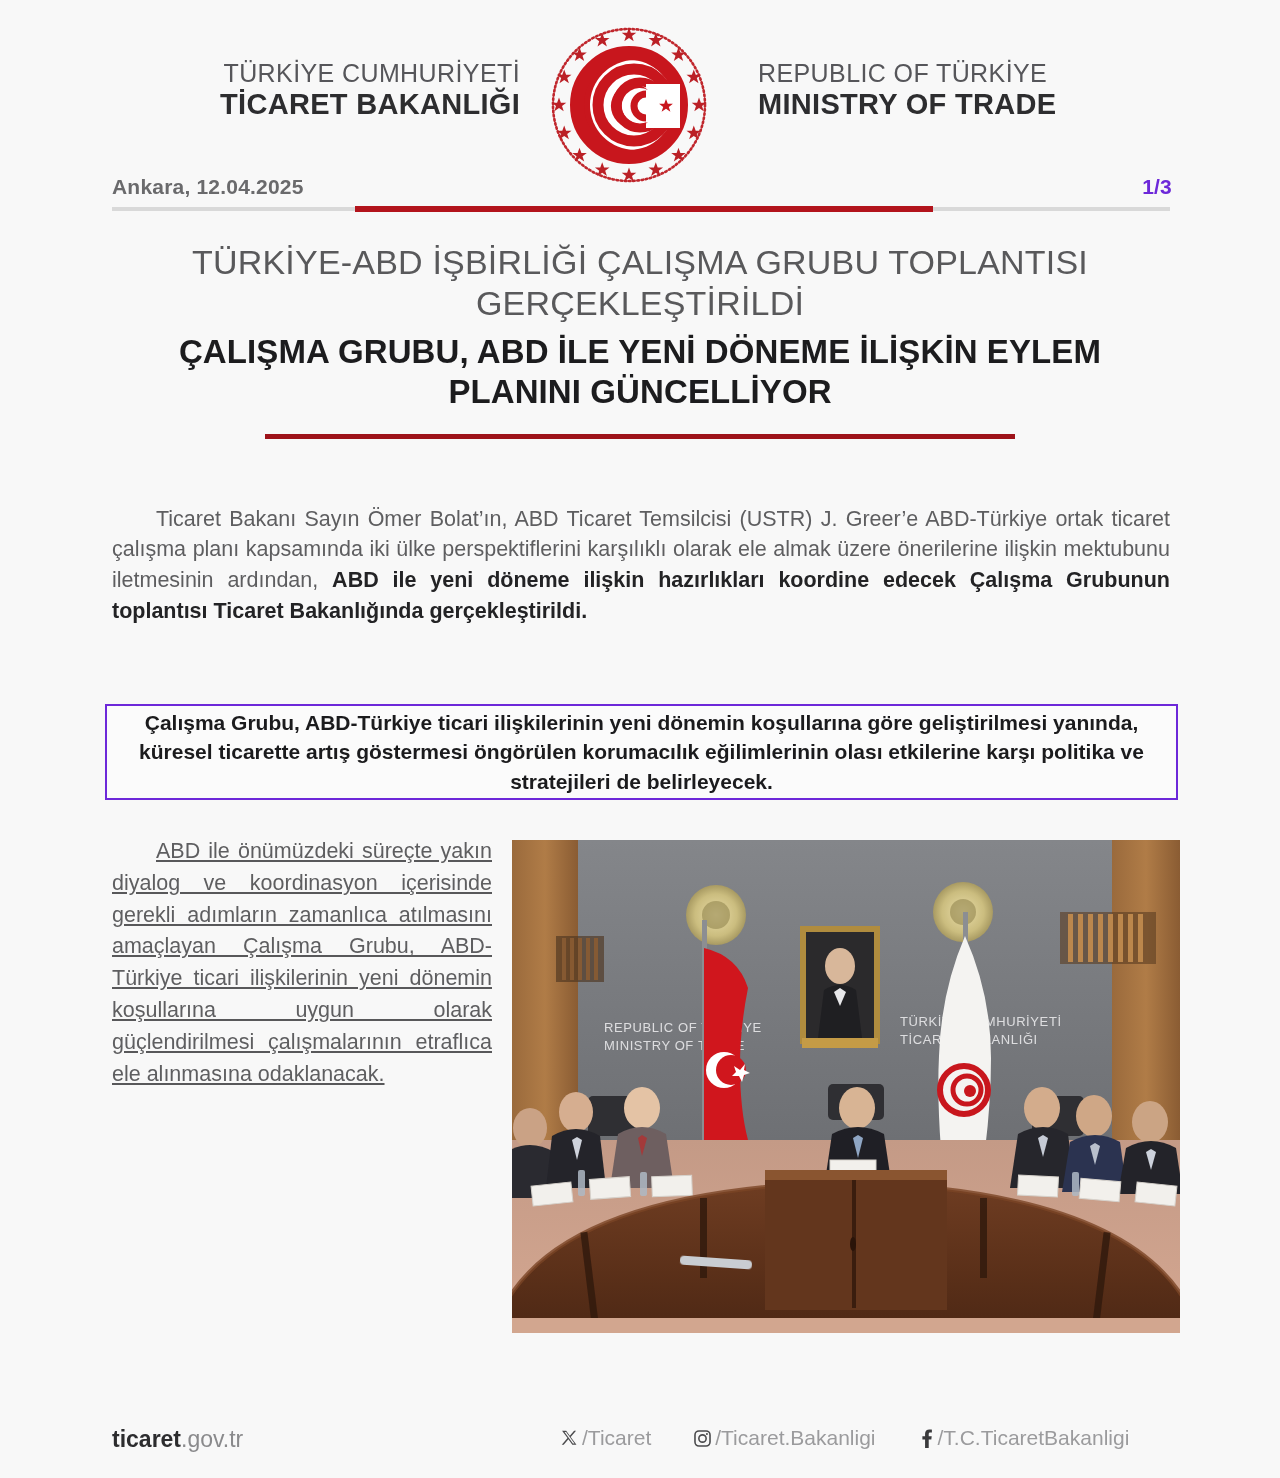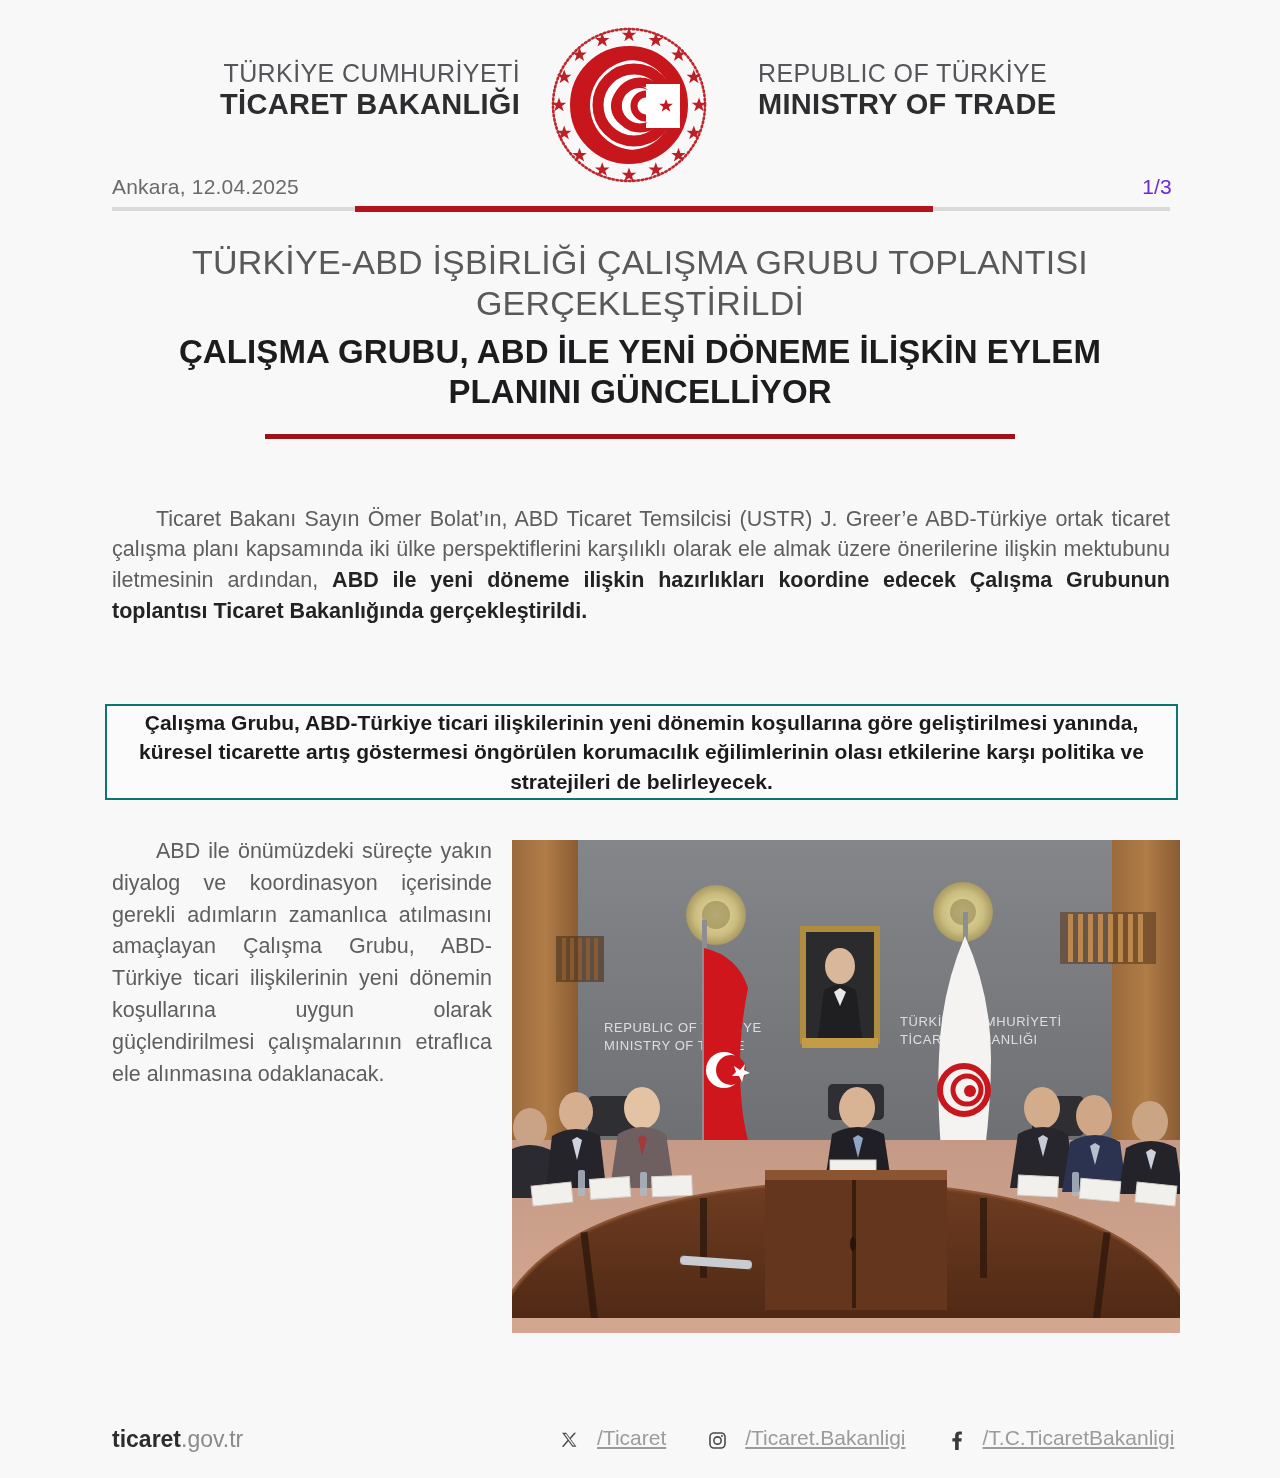--- a/index.html
+++ b/index.html
@@ -65,21 +65,21 @@
   .emblem {
     position: absolute;
     left: 548px; top: 24px;
     width: 162px; height: 162px;
   }
 
   
   .meta-row {
     position: absolute;
     left: 0; top: 175px;
-    width: 1280px; height: 40px;
+    width: 1280px; height: 40px; font-weight: bold;
   }
   .meta-date {
     position: absolute;
     left: 112px; top: 0;
     font-size: 21px;
     color: #6a6a6c;
     letter-spacing: 0.2px;
     white-space: nowrap;
   }
   .meta-page {
@@ -153,41 +153,42 @@
     left: 112px; top: 628px;
     width: 1058px;
   }
 
   
   .callout {
     position: absolute;
     left: 105px; top: 704px;
     width: 1073px;
     height: 96px;
-    border: 2px solid #0f766e;
+    border: 2px solid #6d28d9;
     box-sizing: border-box;
     background: #fbfbfb;
     display: flex;
     align-items: center;
     justify-content: center;
   }
   .callout-text {
     width: 1040px;
     text-align: center;
     font-size: 21px;
     line-height: 1.40;
     font-weight: 700;
     color: #1b1b1d;
   }
 
   
   .col-left {
     position: absolute;
     left: 112px; top: 836px;
     width: 380px;
+    text-decoration: underline;
   }
   .col-para {
     font-size: 21.5px;
     line-height: 1.48;
     color: #5e5e60;
     text-align: justify;
     text-indent: 44px;
     margin: 0 0 26px 0;
   }
 
@@ -221,23 +222,22 @@
     width: 640px;
     display: flex;
     align-items: center;
     gap: 42px;
     font-size: 21px;
     color: #9b9b9d;
     white-space: nowrap;
   }
   .social-item {
     display: flex;
-    align-items: flex-end;
-    gap: 18px;
-    text-decoration: underline;
+    align-items: center;
+    gap: 3px;
   }
   .social-item .glyph {
     display: inline-flex;
     align-items: center;
     justify-content: center;
     color: #3a3a3c;
     font-weight: 700;
   }
 </style>
 </head>

